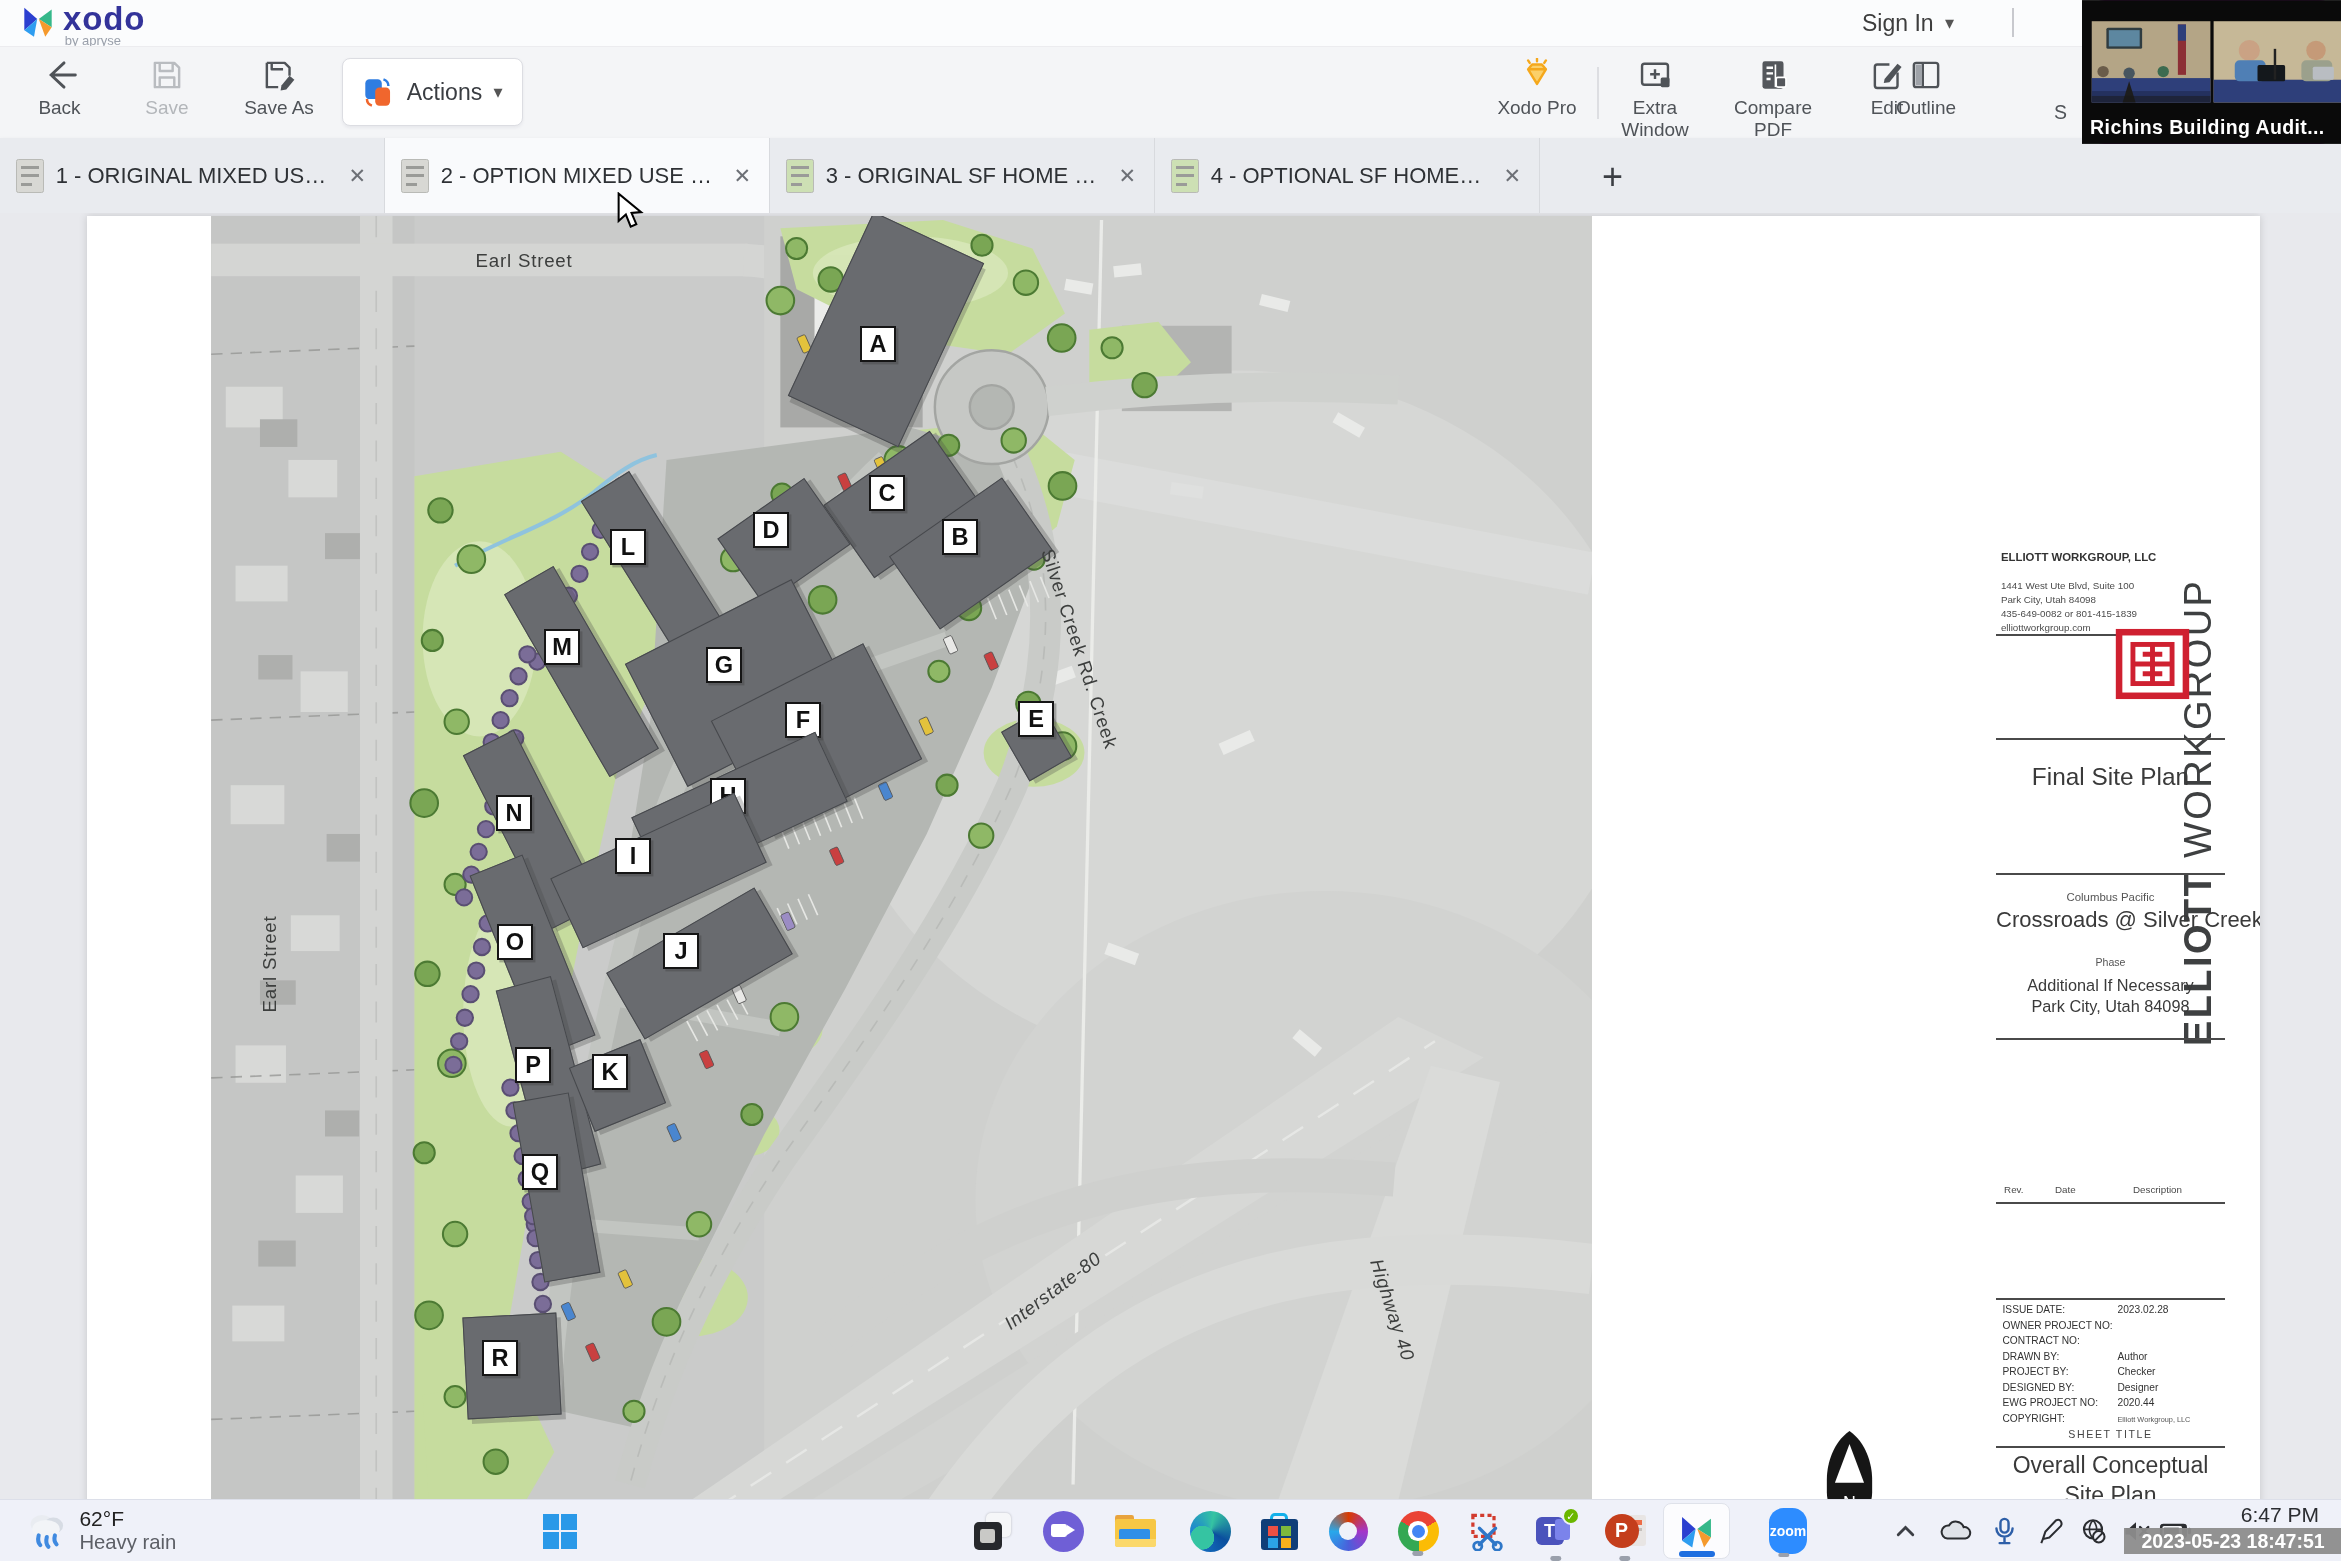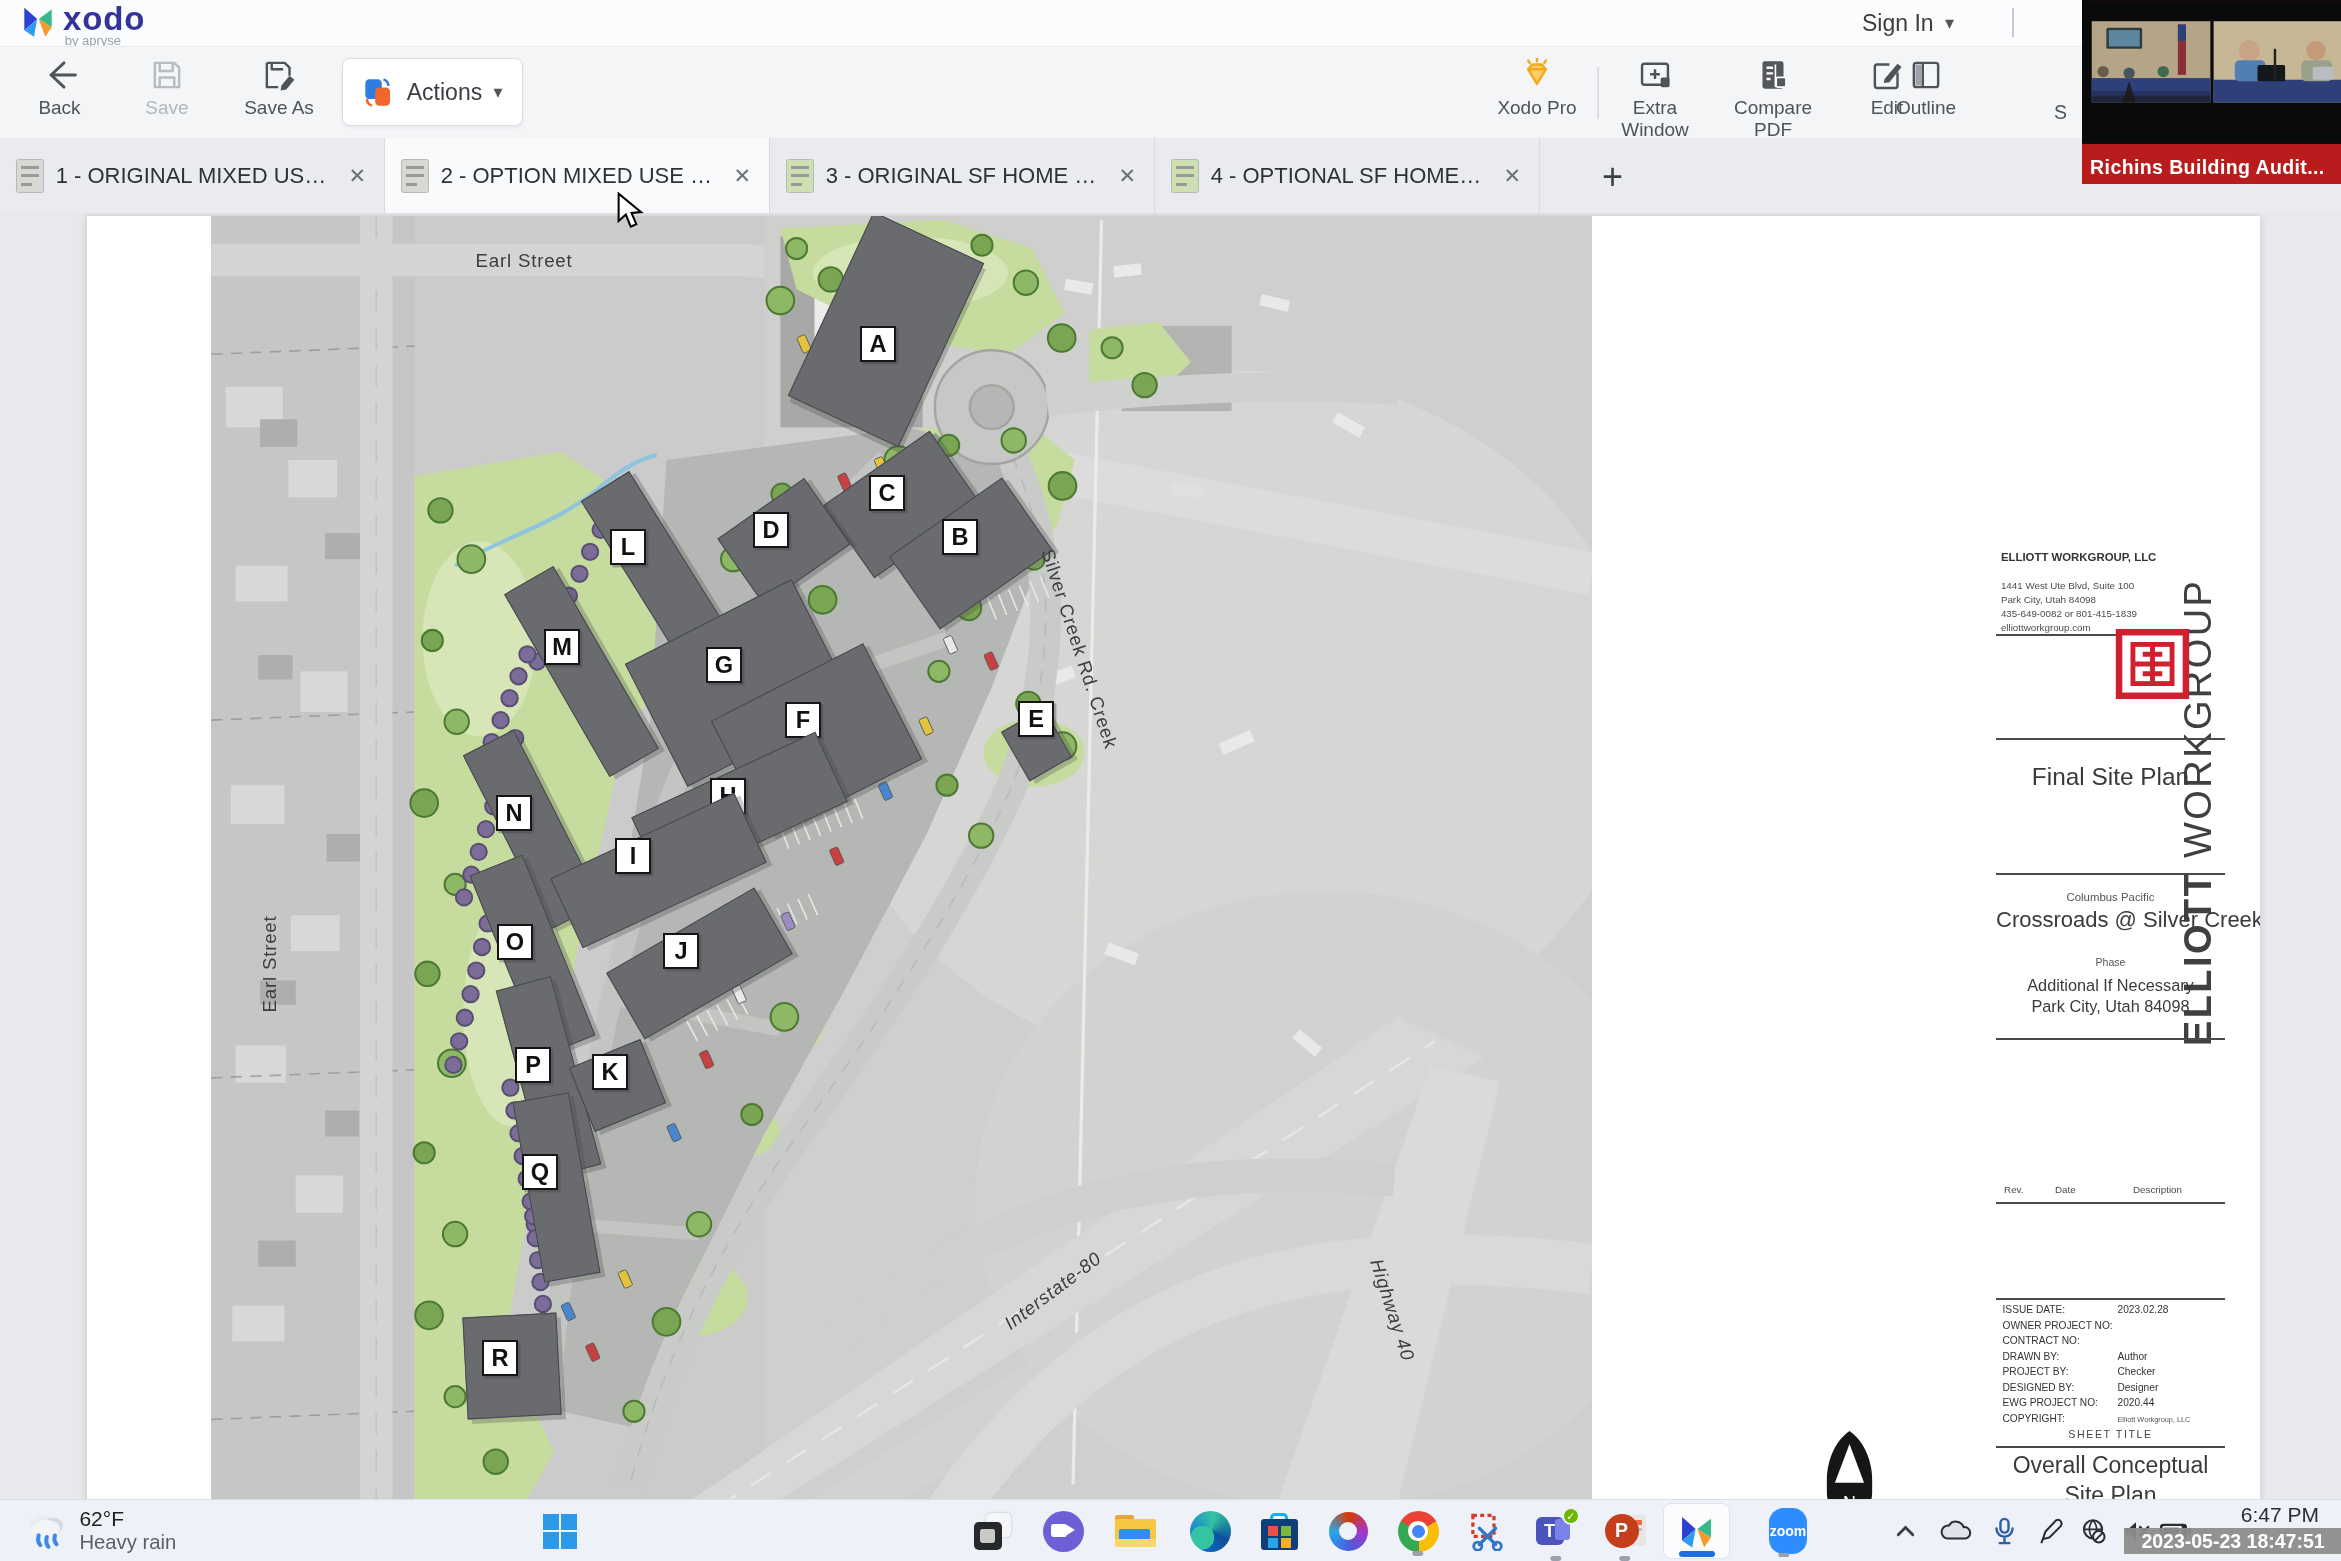--- a/index.html
+++ b/index.html
@@ -78,22 +78,22 @@
   #tb-logo { position:absolute; left:119px; top:402px; }
   .rev-head { position:absolute; top:958px; font-size:9.8px; color:#4a4a4a; }
   #info-rows { position:absolute; left:6.5px; top:1078px; width:220px; }
   .info-row { position:relative; height:15.5px; font-size:10.2px; color:#333; }
   .info-row .v { position:absolute; left:115px; }
   .info-row.small-v .v { font-size:7.3px; top:2.4px; color:#555; }
   #sheet-title-label { top:1202px; font-size:10.6px; letter-spacing:1.6px; color:#444; }
   #compass { position:absolute; left:1733px; top:1215px; }
 
   
-  #video-ov { position:absolute; left:2082px; top:0; width:260px; height:184px; background:#b91c1c;
-    z-index:60; }
+  #video-ov { position:absolute; left:2082px; top:0; width:260px; height:144px; background:#a21caf;
+    z-index:60;border-radius:23px; }
   #video-ov svg { position:absolute; left:0; top:0; }
   #video-caption { position:absolute; left:8.1px; bottom:4.9px; color:#ffffff; font-size:19.5px;
     font-weight:bold; letter-spacing:0.4px; }
 
   
   #cursor { position:absolute; left:615px; top:192px; z-index:70; }
 
   
   #taskbar { position:absolute; left:0; top:1499px; width:2342px; height:63px; background:#eff1f9;
     border-top:0.8px solid #dcdfe9; }

